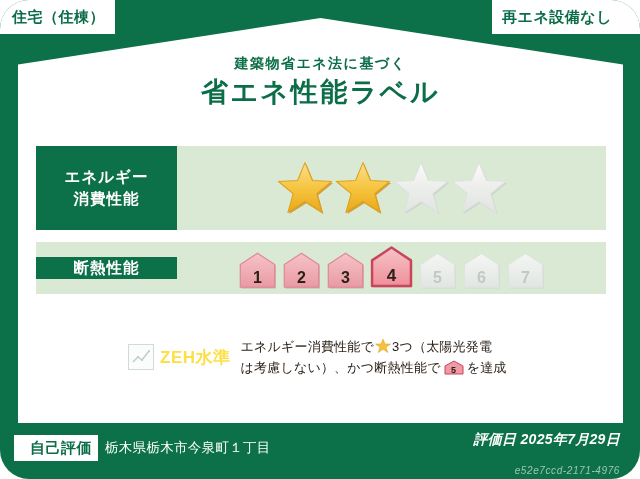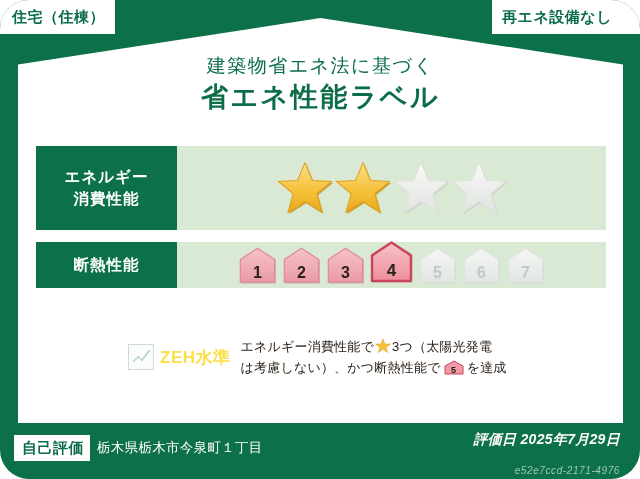--- a/index.html
+++ b/index.html
@@ -63,22 +63,22 @@
   
   .title-block {
     position: absolute;
     left: 0;
     top: 38px;
     width: 605px;
     text-align: center;
     color: #0c6e48;
   }
   .title-sub {
-    font-size: 19px;
-    font-weight: normal;
+    font-size: 14px;
+    font-weight: bold;
     letter-spacing: 1.5px;
     line-height: 1;
     margin-bottom: 9px;
   }
   .title-main {
     font-size: 27px;
     font-weight: bold;
     letter-spacing: 2.5px;
     line-height: 1;
   }
@@ -86,21 +86,21 @@
   
   .metric-row {
     position: absolute;
     left: 18px;
     width: 570px;
     display: flex;
     align-items: stretch;
     background: #d9e9d3;
   }
   #row-energy    { top: 120px; height: 84px; margin-top: 8px; }
-  #row-insulation{ top: 224px; height: 46px; }
+  #row-insulation{ top: 224px; height: 52px; align-items: center; }
 
   .metric-name {
     flex: 0 0 141px;
     background: #0c7049;
     color: #ffffff;
     font-weight: bold;
     font-size: 15.5px;
     line-height: 1.45;
     letter-spacing: 1px;
     display: flex;
@@ -223,21 +223,21 @@
     display: flex;
     align-items: center;
     gap: 7px;
   }
   .self-eval {
     background: #ffffff;
     color: #0c6e48;
     font-weight: bold;
     font-size: 15px;
     line-height: 1;
-    padding: 5px 6px 6px 8px;
+    padding: 5px 6px 6px 16px;
     letter-spacing: 0.5px;
     white-space: nowrap;
   }
   .address {
     font-size: 13.5px;
     color: #ffffff;
     letter-spacing: 0.3px;
     white-space: nowrap;
   }
   .footer-right {

